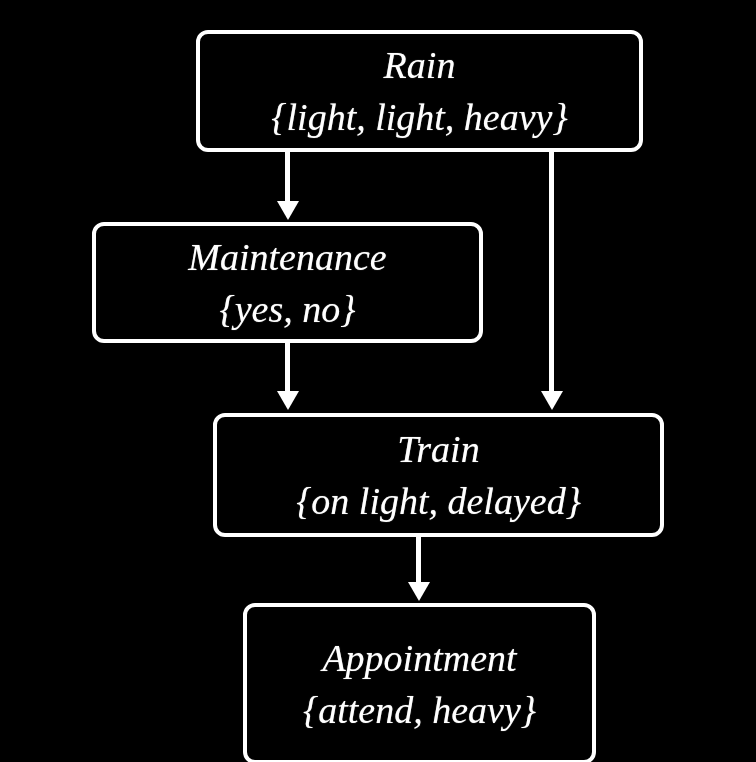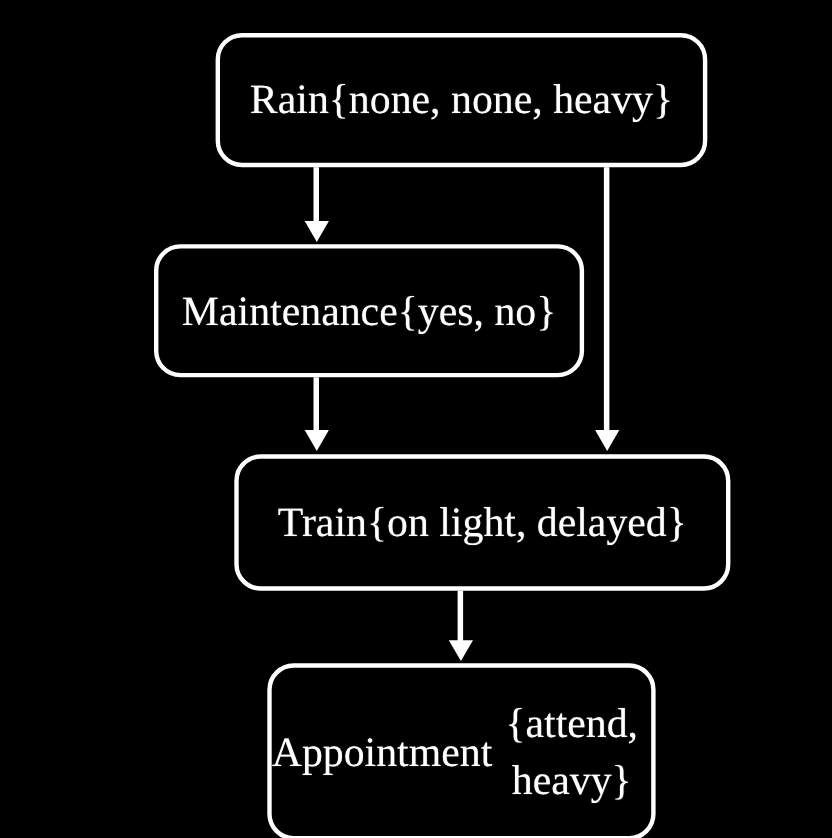--- a/index.html
+++ b/index.html
@@ -12,34 +12,35 @@
     width: 756px;
     height: 762px;
     background: #000000;
     overflow: hidden;
     font-family: "Liberation Serif", "DejaVu Serif", serif;
   }
   .node {
     position: absolute;
     box-sizing: border-box;
     border: 4px solid #ffffff;
-    border-radius: 24px;
+    border-radius: 12px;
     background: #000000;
     color: #ffffff;
     display: flex;
-    flex-direction: row;
+    flex-direction: column;
     align-items: center;
     justify-content: center;
     text-align: center;
+    font-style: italic;
     font-size: 38px;
     line-height: 52px;
     text-shadow: 0 0 1px rgba(255,255,255,0.6);
   }
   .node-rain        { left: 196px; top:  30px; width: 447px; height: 122px; }
-  .node-maintenance { left:  92px; top: 222px; width: 391px; height: 121px; margin-left: 48px; }
+  .node-maintenance { left:  92px; top: 222px; width: 391px; height: 121px; }
   .node-train       { left: 197px; top: 413px; width: 451px; height: 124px; margin-left: 16px; }
   .node-appointment { left: 243px; top: 603px; width: 353px; height: 161px; }
 
   .edge-line {
     position: absolute;
     width: 5px;
     background: #ffffff;
   }
   .edge-head {
     position: absolute;
@@ -50,21 +51,21 @@
     border-top: 19px solid #ffffff;
   }
 </style>
 </head>
 <body>
 
 <div class="canvas">
 
   <div class="node node-rain">
     <div>Rain</div>
-    <div>{none, none, heavy}</div>
+    <div>{light, light, heavy}</div>
   </div>
 
   <div class="node node-maintenance">
     <div>Maintenance</div>
     <div>{yes, no}</div>
   </div>
 
   <div class="node node-train">
     <div>Train</div>
     <div>{on light, delayed}</div>

